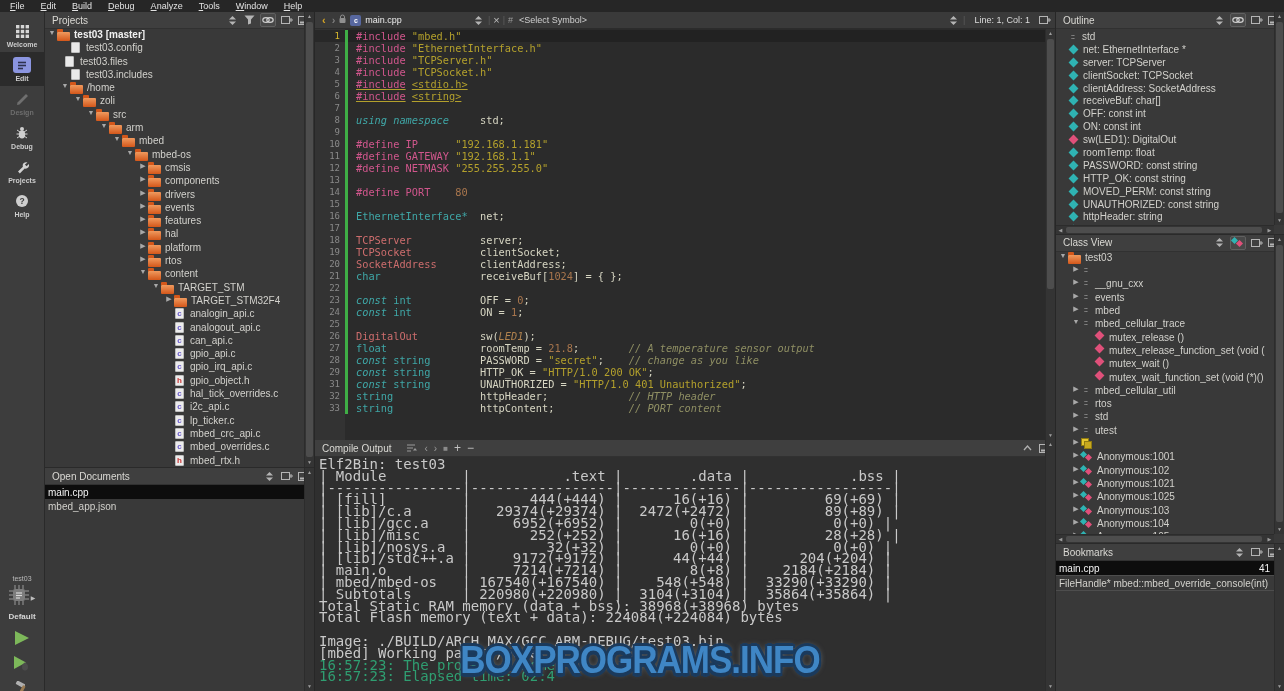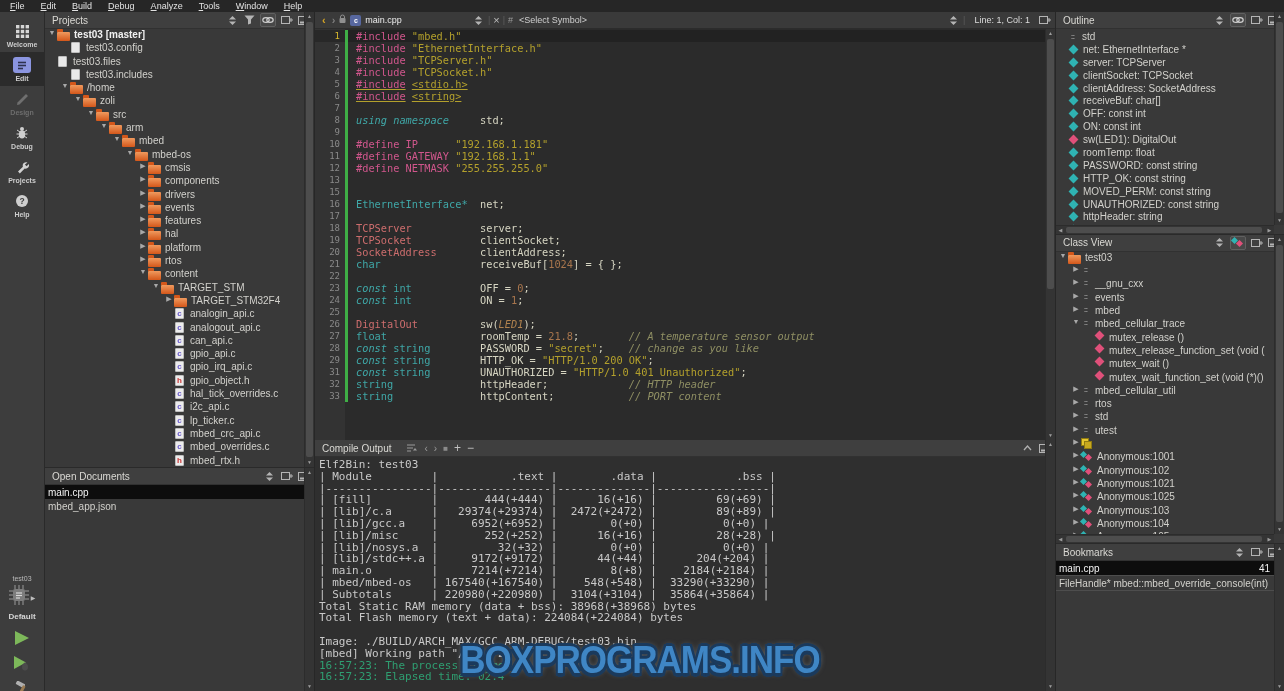--- a/index.html
+++ b/index.html
@@ -101,21 +101,21 @@
   .cl.active .ln{background:#282828;color:#d8b92e}
   .c-pp{color:#d0568c}.c-str{color:#b3a02c}
   .c-ppu{color:#d0568c;text-decoration:underline;text-decoration-color:#b3a02c}
   .c-stru{color:#b3a02c;text-decoration:underline}
   .c-kw{color:#3fa7a7;font-style:italic}.c-ty{color:#3fa7a7}
   .c-cls{color:#cd6d6d}.c-num{color:#a9764d}.c-pl{color:#d6d5c2}
   .c-cm{color:#8f8f63;font-style:italic}.c-lit{color:#b0824e;font-style:italic}
 
   
   .output{position:relative;height:251px;background:#2f2f2f;overflow:hidden;flex:none}
-  .outbody{position:absolute;left:4px;top:19px;right:10px;bottom:0;font-family:"DejaVu Sans Mono",monospace;font-size:11px;line-height:11.8px;color:#c9c9c9;white-space:pre}
+  .outbody{position:absolute;left:4px;top:19px;right:10px;bottom:0;font-family:"DejaVu Sans Mono",monospace;font-size:14px;line-height:11.8px;color:#c9c9c9;white-space:pre}
   .ol.green{color:#2f9e71}
   .out-icons{display:flex;align-items:center;gap:6px;margin-left:14px;color:#9a9a9a;font-size:10px}
 
   
   .vsb{position:absolute;top:0;right:0;bottom:0;width:10px;background:#343434;border-left:1px solid #2c2c2c}
   .vsb .sb-up,.vsb .sb-dn{position:absolute;left:0;width:9px;height:9px;font-size:5px;color:#9d9d9d;text-align:center;line-height:9px}
   .vsb .sb-up{top:0}.vsb .sb-dn{bottom:0}
   .vsb .thumb{position:absolute;left:1px;right:1px;background:#4d4d4d;border-radius:2px}
   .hsb{position:absolute;left:0;right:10px;bottom:0;height:9px;background:#343434;border-top:1px solid #2c2c2c}
   .hsb .sb-l,.hsb .sb-r{position:absolute;top:0;width:9px;height:8px;font-size:5px;color:#9d9d9d;text-align:center;line-height:8px}
@@ -310,21 +310,21 @@
           <div class="trow bold" style="padding-left:2px">
             <span class="arr">▼</span>
             <span class="ti ti-folder"></span>
             <span class="tlabel">test03 [master]</span>
           </div>
           <div class="trow" style="padding-left:15px">
             <span class="arr"></span>
             <span class="ti ti-file"></span>
             <span class="tlabel">test03.config</span>
           </div>
-          <div class="trow" style="padding-left:2px">
+          <div class="trow" style="padding-left:9px">
             <span class="arr"></span>
             <span class="ti ti-file"></span>
             <span class="tlabel">test03.files</span>
           </div>
           <div class="trow" style="padding-left:15px">
             <span class="arr"></span>
             <span class="ti ti-file"></span>
             <span class="tlabel">test03.includes</span>
           </div>
           <div class="trow" style="padding-left:15px">
@@ -562,20 +562,21 @@
           <div class="cl"><span class="ln">4</span><span class="gbar"></span><span class="ct"><span class="c-pp">#include</span><span class="c-pl"> </span><span class="c-str">"TCPSocket.h"</span></span></div>
           <div class="cl"><span class="ln">5</span><span class="gbar"></span><span class="ct"><span class="c-ppu">#include</span><span class="c-pl"> </span><span class="c-stru">&lt;stdio.h&gt;</span></span></div>
           <div class="cl"><span class="ln">6</span><span class="gbar"></span><span class="ct"><span class="c-ppu">#include</span><span class="c-pl"> </span><span class="c-stru">&lt;string&gt;</span></span></div>
           <div class="cl"><span class="ln">7</span><span class="gbar"></span><span class="ct"></span></div>
           <div class="cl"><span class="ln">8</span><span class="gbar"></span><span class="ct"><span class="c-kw">using</span><span class="c-pl"> </span><span class="c-kw">namespace</span><span class="c-pl">     std;</span></span></div>
           <div class="cl"><span class="ln">9</span><span class="gbar"></span><span class="ct"></span></div>
           <div class="cl"><span class="ln">10</span><span class="gbar"></span><span class="ct"><span class="c-pp">#define</span><span class="c-pl"> </span><span class="c-pp">IP</span><span class="c-pl">      </span><span class="c-str">"192.168.1.181"</span></span></div>
           <div class="cl"><span class="ln">11</span><span class="gbar"></span><span class="ct"><span class="c-pp">#define</span><span class="c-pl"> </span><span class="c-pp">GATEWAY</span><span class="c-pl"> </span><span class="c-str">"192.168.1.1"</span></span></div>
           <div class="cl"><span class="ln">12</span><span class="gbar"></span><span class="ct"><span class="c-pp">#define</span><span class="c-pl"> </span><span class="c-pp">NETMASK</span><span class="c-pl"> </span><span class="c-str">"255.255.255.0"</span></span></div>
           <div class="cl"><span class="ln">13</span><span class="gbar"></span><span class="ct"></span></div>
+          <div class="cl"><span class="ln">14</span><span class="gbar"></span><span class="ct"><span class="c-pp">#define</span><span class="c-pl"> </span><span class="c-pp">PORT</span><span class="c-pl">    </span><span class="c-num">80</span></span></div>
           <div class="cl"><span class="ln">15</span><span class="gbar"></span><span class="ct"></span></div>
           <div class="cl"><span class="ln">16</span><span class="gbar"></span><span class="ct"><span class="c-ty">EthernetInterface*</span><span class="c-pl">  net;</span></span></div>
           <div class="cl"><span class="ln">17</span><span class="gbar"></span><span class="ct"></span></div>
           <div class="cl"><span class="ln">18</span><span class="gbar"></span><span class="ct"><span class="c-cls">TCPServer</span><span class="c-pl">           server;</span></span></div>
           <div class="cl"><span class="ln">19</span><span class="gbar"></span><span class="ct"><span class="c-cls">TCPSocket</span><span class="c-pl">           clientSocket;</span></span></div>
           <div class="cl"><span class="ln">20</span><span class="gbar"></span><span class="ct"><span class="c-cls">SocketAddress</span><span class="c-pl">       clientAddress;</span></span></div>
           <div class="cl"><span class="ln">21</span><span class="gbar"></span><span class="ct"><span class="c-ty">char</span><span class="c-pl">                receiveBuf[</span><span class="c-num">1024</span><span class="c-pl">] = { };</span></span></div>
           <div class="cl"><span class="ln">22</span><span class="gbar"></span><span class="ct"></span></div>
           <div class="cl"><span class="ln">23</span><span class="gbar"></span><span class="ct"><span class="c-kw">const</span><span class="c-pl"> </span><span class="c-ty">int</span><span class="c-pl">           OFF = </span><span class="c-num">0</span><span class="c-pl">;</span></span></div>
           <div class="cl"><span class="ln">24</span><span class="gbar"></span><span class="ct"><span class="c-kw">const</span><span class="c-pl"> </span><span class="c-ty">int</span><span class="c-pl">           ON = </span><span class="c-num">1</span><span class="c-pl">;</span></span></div>

